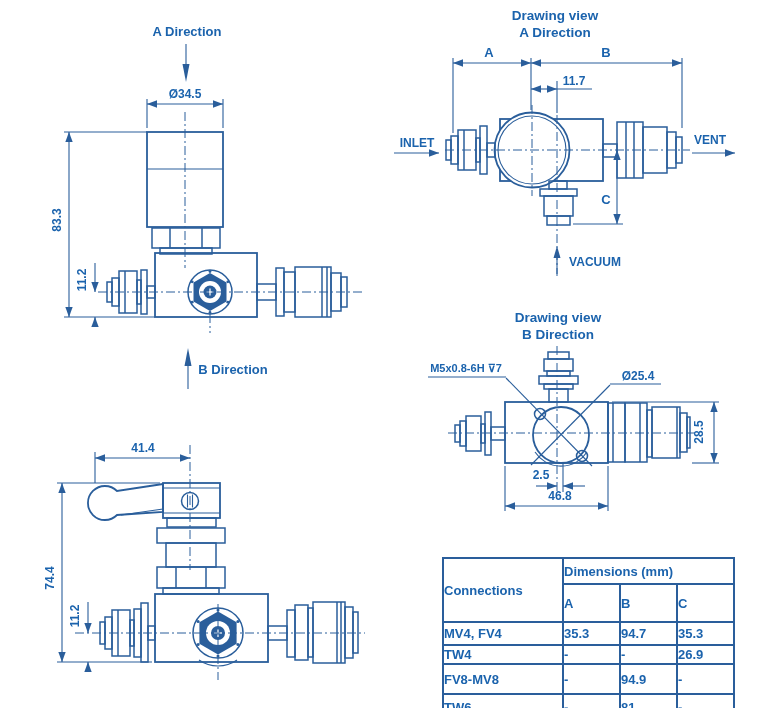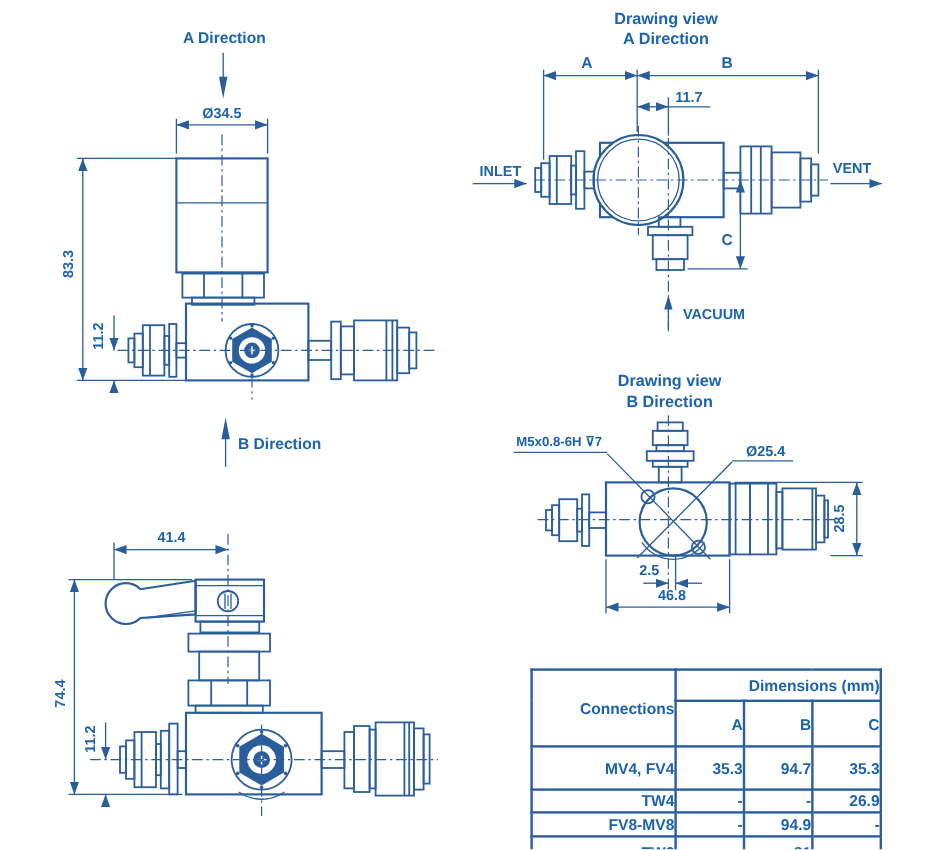--- a/index.html
+++ b/index.html
@@ -17,21 +17,21 @@
   .ft{stroke:var(--line);stroke-width:1.5;fill:none;}
   .tn{stroke:var(--line);stroke-width:1.1;fill:none;}
   .cl{stroke:var(--line);stroke-width:1;fill:none;stroke-dasharray:9 3 2 3;}
   .dim{stroke:var(--line);stroke-width:1.1;fill:none;marker-start:url(#arr);marker-end:url(#arr);}
   .dime{stroke:var(--line);stroke-width:1.1;fill:none;marker-end:url(#arr);}
   .solid{fill:var(--line);stroke:none;}
   .wfill{fill:#fff;}
   
   #dim-table{position:absolute;left:442px;top:557px;width:291px;height:140px;
              border-collapse:collapse;table-layout:fixed;color:var(--text);font-weight:bold;font-size:13px;}
-  #dim-table td{border:2px solid var(--line);text-align:right;vertical-align:middle;padding:0;}
+  #dim-table td{border:2px solid var(--line);text-align:left;vertical-align:middle;padding:0;}
 </style>
 </head>
 <body>
 
 <div id="stage">
 <svg width="780" height="708" viewBox="0 0 780 708">
   <defs>
     <marker id="arr" viewBox="0 0 10 8" refX="9.5" refY="4" markerWidth="10" markerHeight="8" orient="auto-start-reverse">
       <path d="M0,0.5 L9.5,4 L0,7.5 Z" fill="#2a5e9b"></path>
     </marker>
@@ -337,33 +337,33 @@
   <tbody>
         <tr style="height:26px">
     <td rowspan="2">Connections</td>
     <td colspan="3">Dimensions (mm)</td>
   </tr>
   <tr style="height:38px">
     <td>A</td>
     <td>B</td>
     <td>C</td>
   </tr>
-  <tr style="height:36px">
+  <tr style="height:23px">
     <td>MV4,  FV4</td>
     <td>35.3</td>
     <td>94.7</td>
     <td>35.3</td>
   </tr>
   <tr style="height:19px">
     <td>TW4</td>
     <td>-</td>
     <td>-</td>
     <td>26.9</td>
   </tr>
-  <tr style="height:20px">
+  <tr style="height:30px">
     <td>FV8-MV8</td>
     <td>-</td>
     <td>94.9</td>
     <td>-</td>
   </tr>
   <tr style="height:27px">
     <td>TW6</td>
     <td>-</td>
     <td>81</td>
     <td>-</td>

